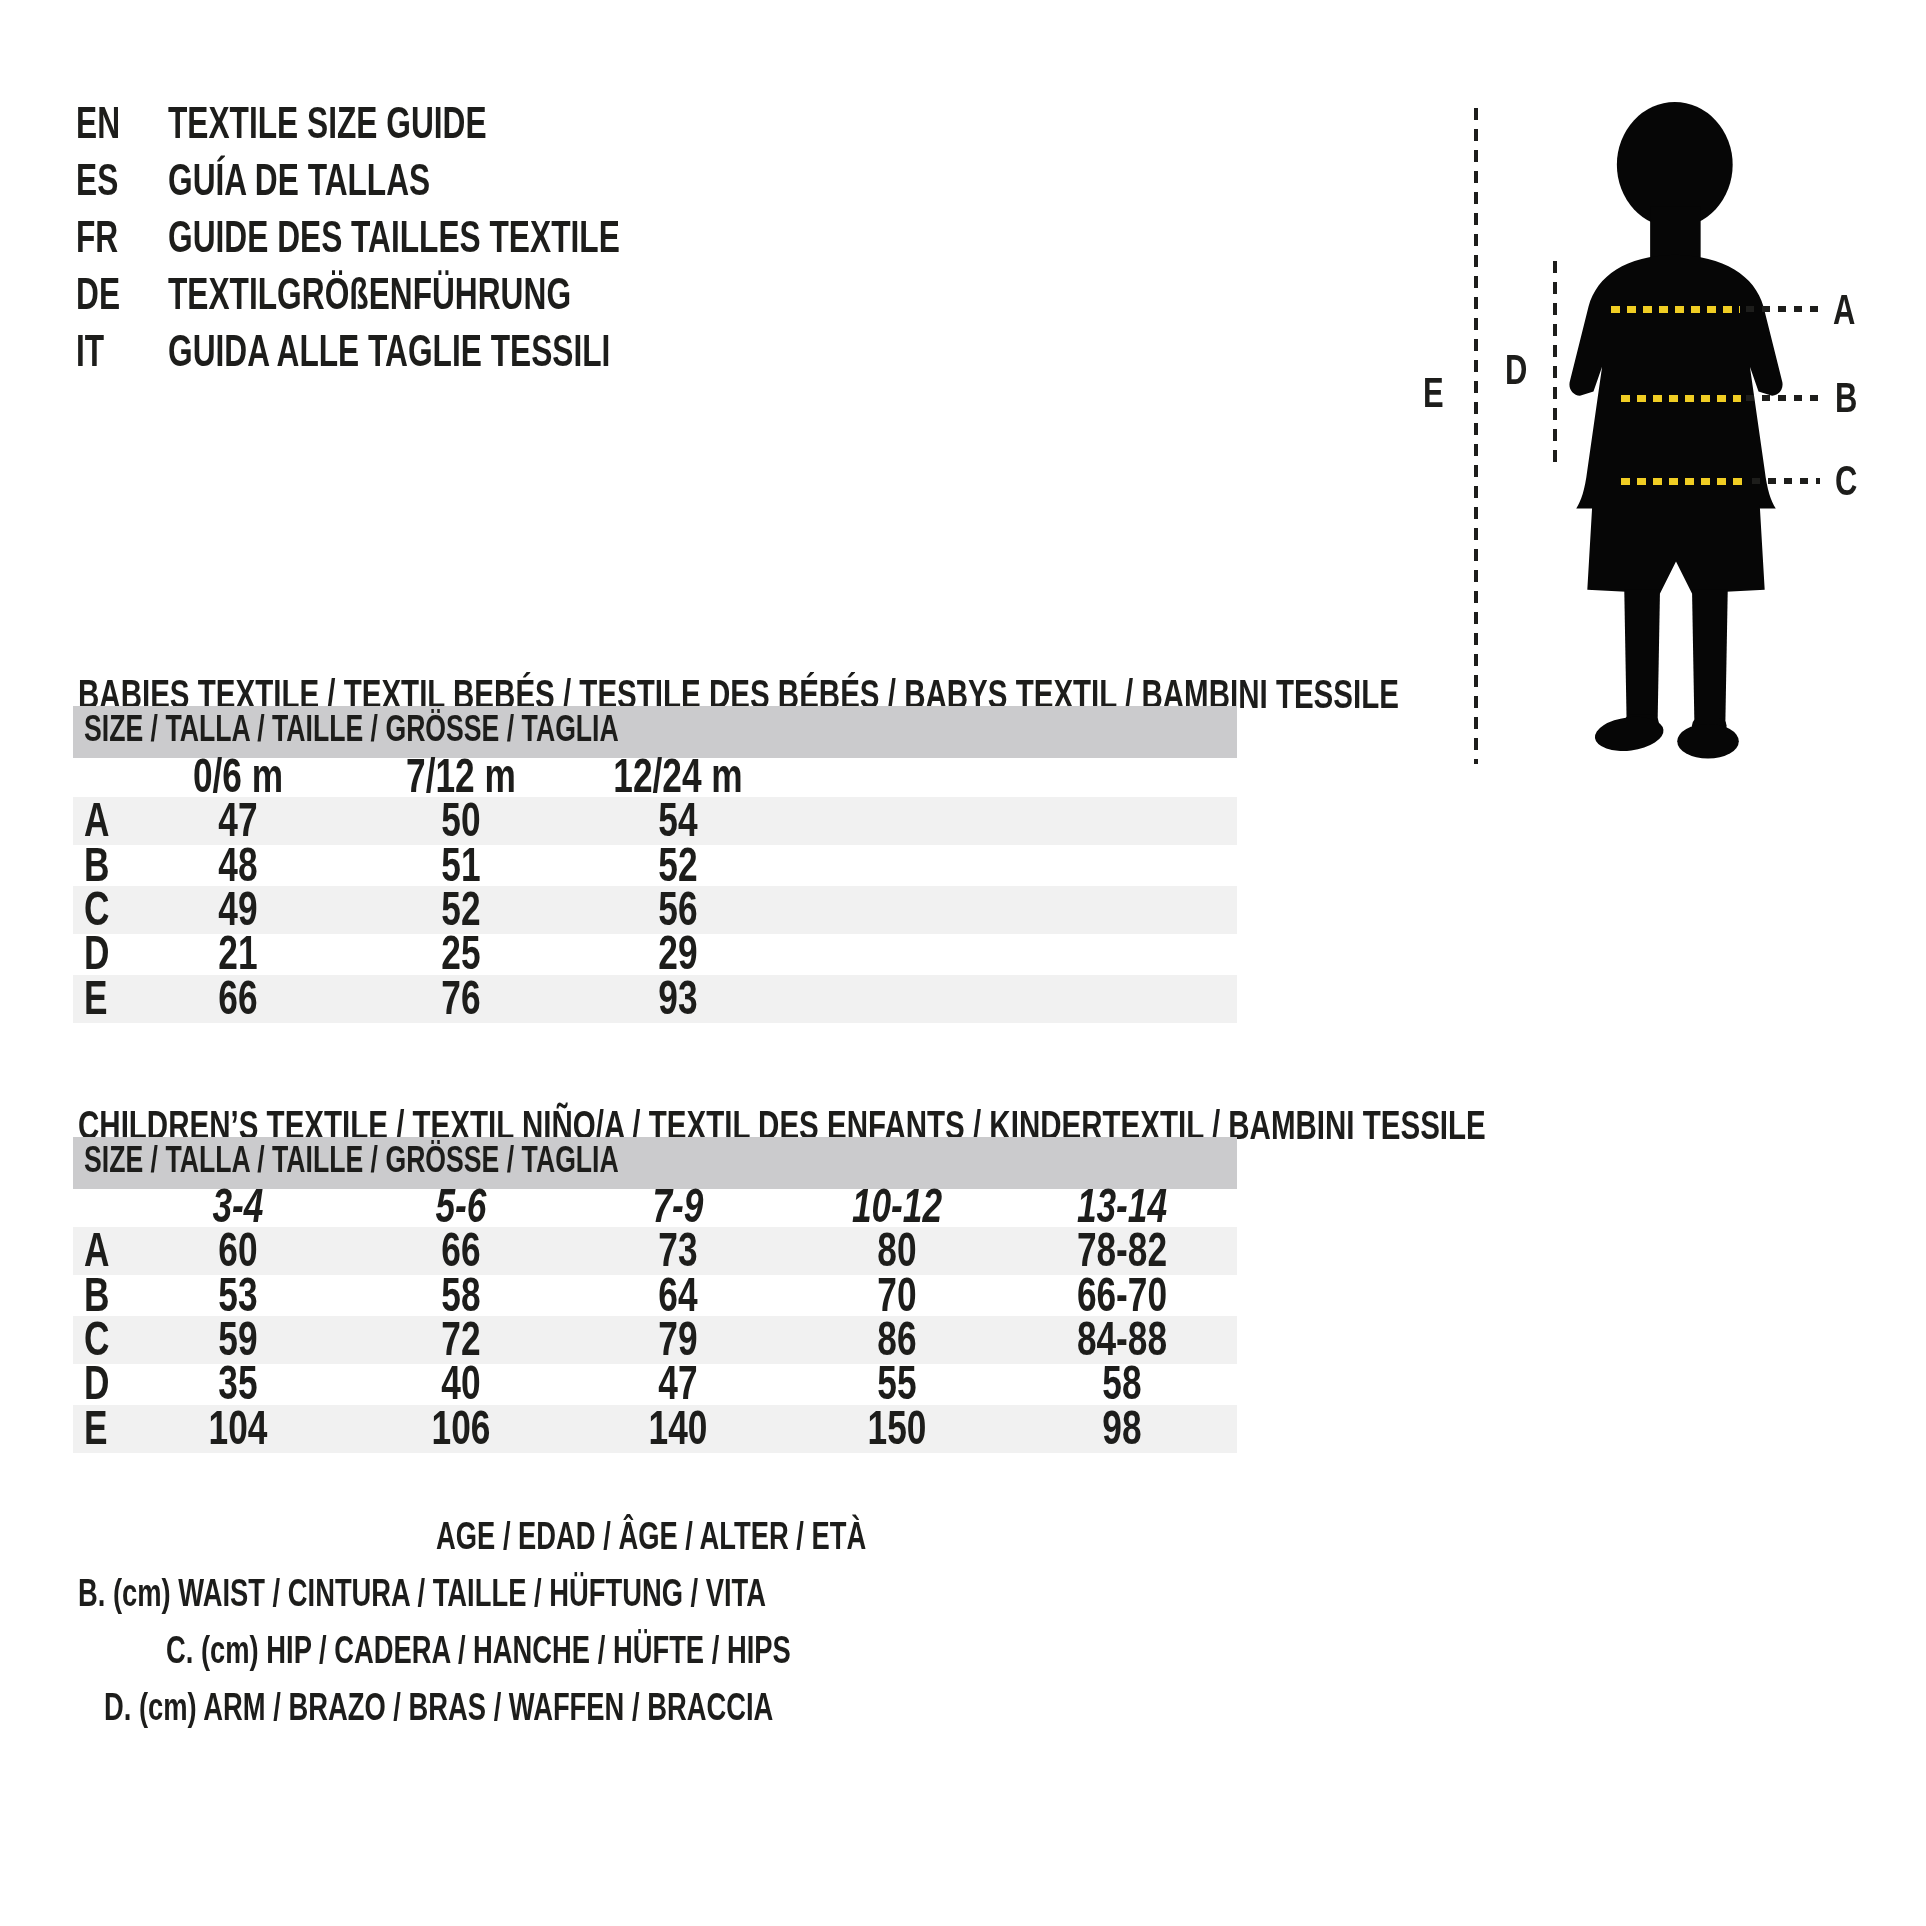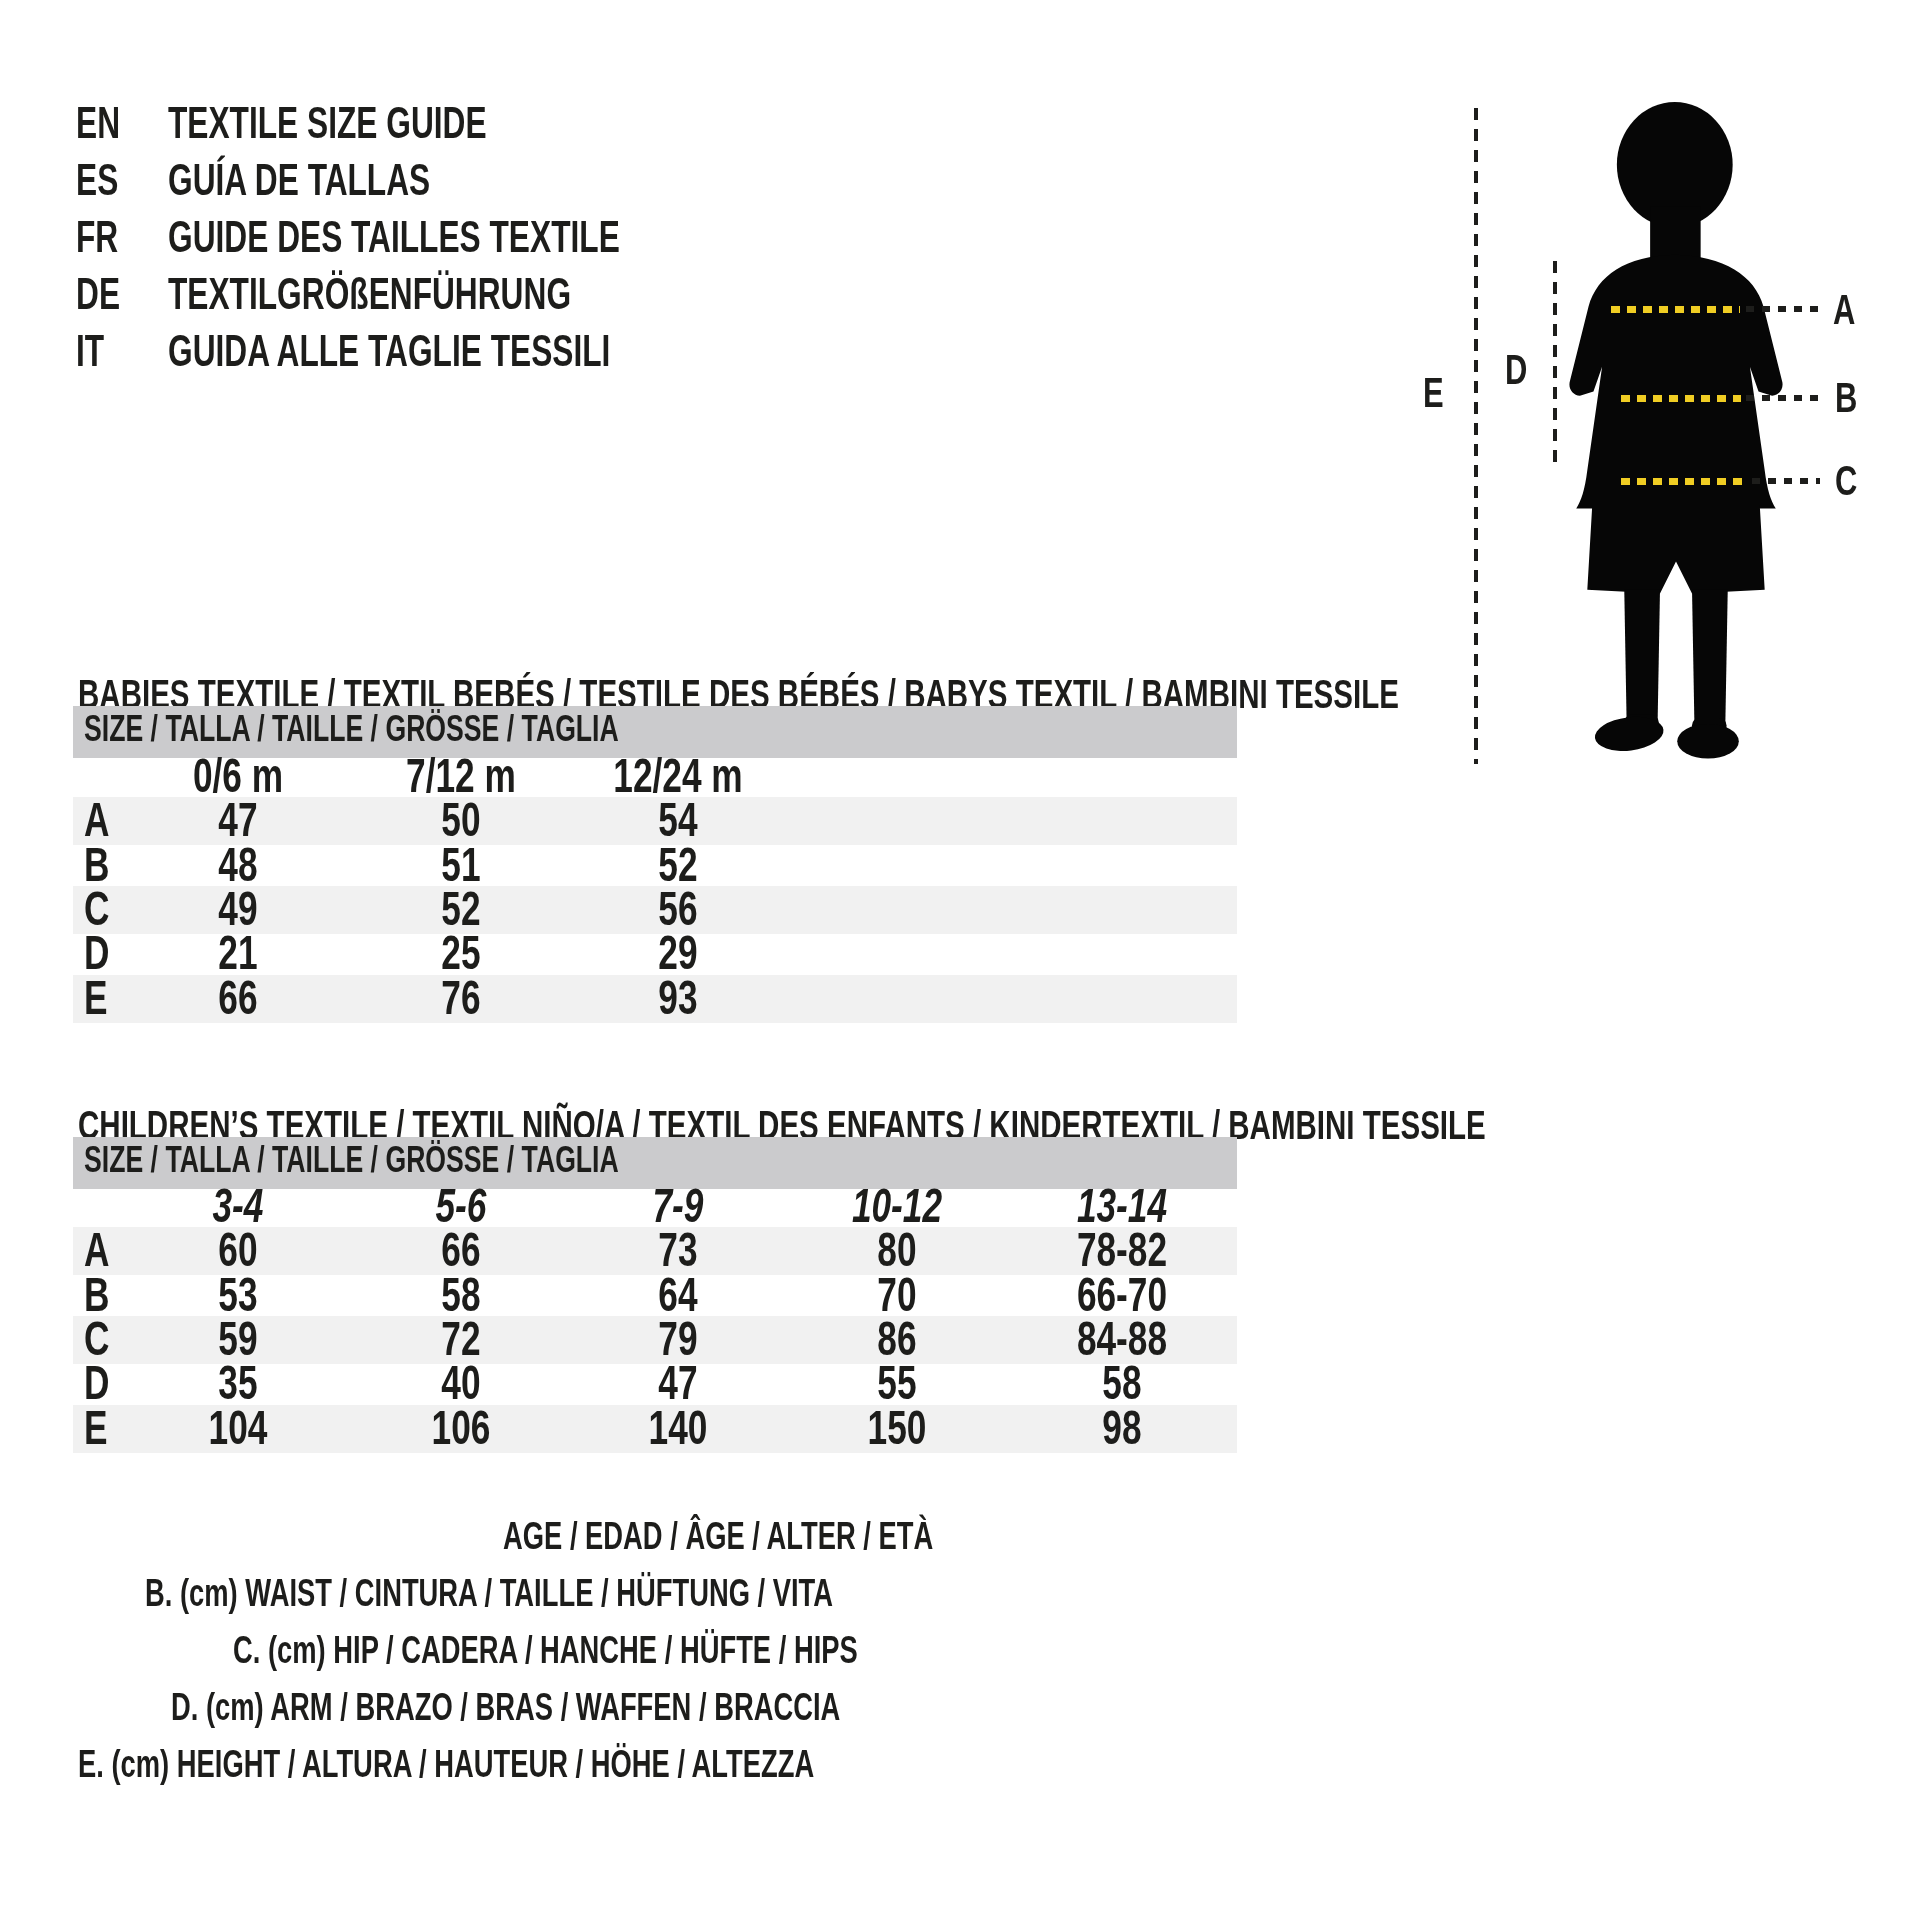--- a/index.html
+++ b/index.html
@@ -196,15 +196,14 @@
   <span class="cell c3">140</span>
   <span class="cell c4">150</span>
   <span class="cell c5">98</span>
 </div>
 
 <div class="legend">
   <div class="legend-line"><span class="sx">AGE / EDAD / ÂGE / ALTER / ETÀ</span></div>
   <div class="legend-line"><span class="sx">B. (cm) WAIST / CINTURA / TAILLE / HÜFTUNG / VITA</span></div>
   <div class="legend-line"><span class="sx">C. (cm) HIP / CADERA / HANCHE / HÜFTE / HIPS</span></div>
   <div class="legend-line"><span class="sx">D. (cm) ARM / BRAZO / BRAS / WAFFEN / BRACCIA</span></div>
-  <div class="legend-line"><span class="sx">E. (cm) HEIGHT / ALTURA / HAUTEUR / HÖHE / ALTEZZA</span></div>
 </div>
 
 
 </body></html>

